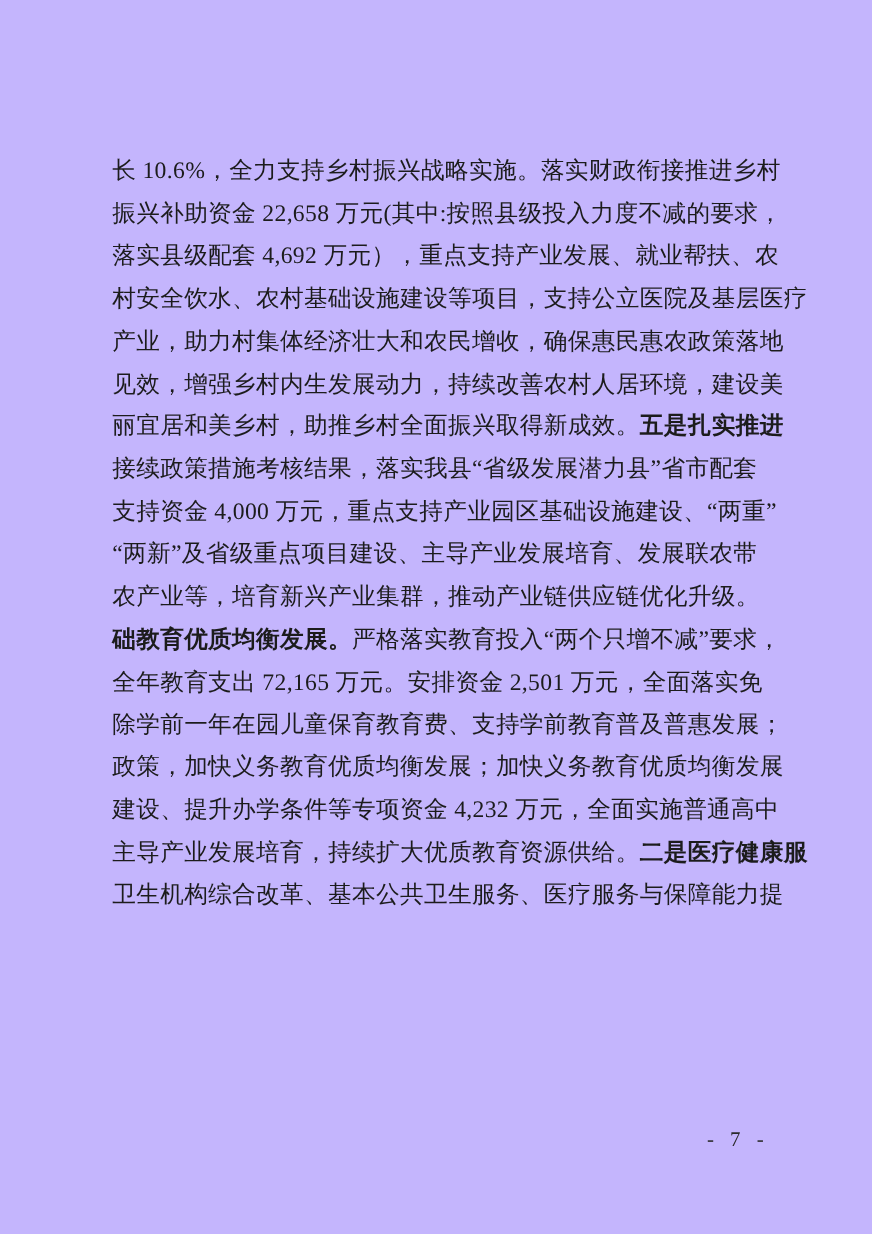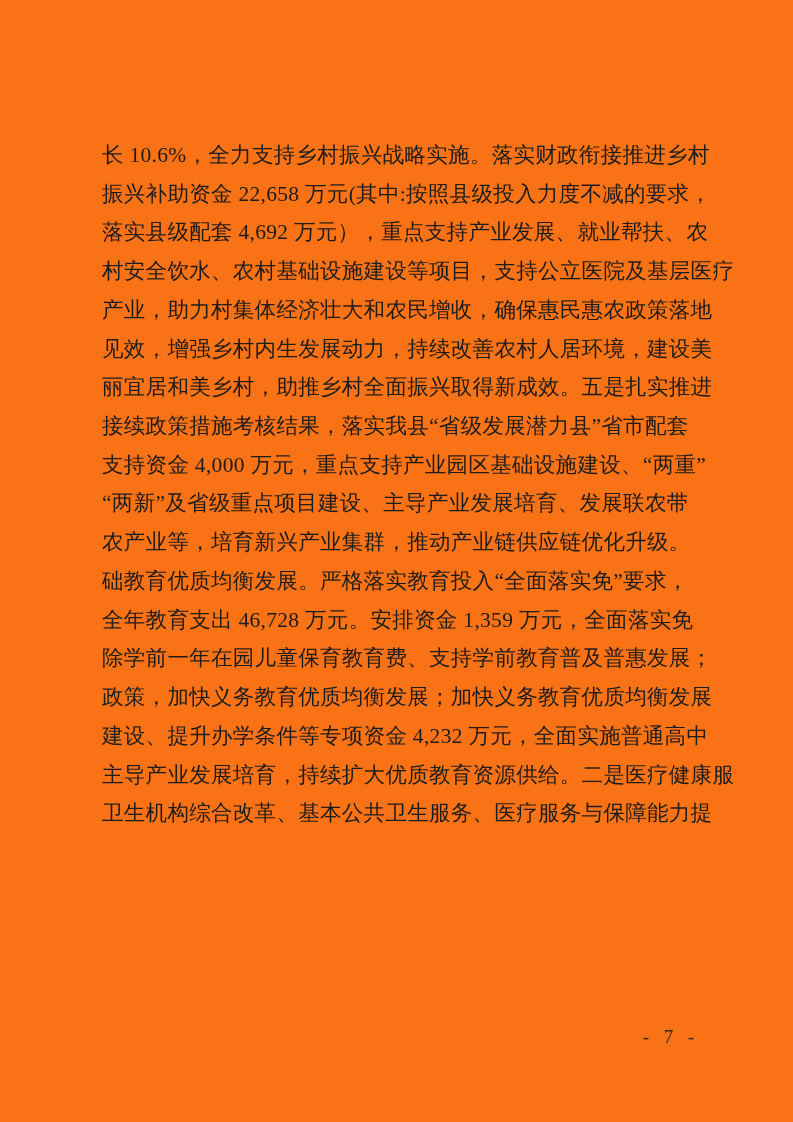--- a/index.html
+++ b/index.html
@@ -4,21 +4,21 @@
 <style>
   html, body {
     margin: 0;
     padding: 0;
     background: #ffffff;
   }
   .page {
     position: relative;
     width: 793px;
     height: 1122px;
-    background: #f97316;
+    background: #c4b5fd;
     overflow: hidden;
     font-family: "Liberation Serif", "DejaVu Serif", serif;
     color: #1c1c1c;
   }
   .doc {
     position: absolute;
     left: 102px;
     top: 136px;
     width: 600px;
   }
@@ -26,21 +26,21 @@
     height: 38.73px;
     line-height: 38.73px;
     font-size: 21.5px;
     white-space: nowrap;
     letter-spacing: 0.3px;
   }
   .line.indent {
     padding-left: 26px;
   }
   .run.bold {
-    font-weight: normal;
+    font-weight: bold;
   }
   .page-number {
     position: absolute;
     left: 606px;
     top: 1024px;
     width: 130px;
     text-align: center;
     font-size: 19px;
     line-height: 26px;
     letter-spacing: 5px;
@@ -56,22 +56,22 @@
       <div class="line"><span class="run">振兴补助资金 22,658 万元(其中:按照县级投入力度不减的要求，</span></div>
       <div class="line"><span class="run">落实县级配套 4,692 万元），重点支持产业发展、就业帮扶、农</span></div>
       <div class="line"><span class="run">村安全饮水、农村基础设施建设等项目，支持公立医院及基层医疗</span></div>
       <div class="line"><span class="run">产业，助力村集体经济壮大和农民增收，确保惠民惠农政策落地</span></div>
       <div class="line"><span class="run">见效，增强乡村内生发展动力，持续改善农村人居环境，建设美</span></div>
       <div class="line"><span class="run">丽宜居和美乡村，助推乡村全面振兴取得新成效。</span><span class="run bold">五是扎实推进</span></div>
       <div class="line"><span class="run">接续政策措施考核结果，落实我县“省级发展潜力县”省市配套</span></div>
       <div class="line"><span class="run">支持资金 4,000 万元，重点支持产业园区基础设施建设、“两重”</span></div>
       <div class="line"><span class="run">“两新”及省级重点项目建设、主导产业发展培育、发展联农带</span></div>
       <div class="line"><span class="run">农产业等，培育新兴产业集群，推动产业链供应链优化升级。</span></div>
-      <div class="line"><span class="run bold">础教育优质均衡发展。</span><span class="run">严格落实教育投入“全面落实免”要求，</span></div>
-      <div class="line"><span class="run">全年教育支出 46,728 万元。安排资金 1,359 万元，全面落实免</span></div>
+      <div class="line"><span class="run bold">础教育优质均衡发展。</span><span class="run">严格落实教育投入“两个只增不减”要求，</span></div>
+      <div class="line"><span class="run">全年教育支出 72,165 万元。安排资金 2,501 万元，全面落实免</span></div>
       <div class="line"><span class="run">除学前一年在园儿童保育教育费、支持学前教育普及普惠发展；</span></div>
       <div class="line"><span class="run">政策，加快义务教育优质均衡发展；加快义务教育优质均衡发展</span></div>
       <div class="line"><span class="run">建设、提升办学条件等专项资金 4,232 万元，全面实施普通高中</span></div>
       <div class="line"><span class="run">主导产业发展培育，持续扩大优质教育资源供给。</span><span class="run bold">二是医疗健康服</span></div>
       <div class="line"><span class="run">卫生机构综合改革、基本公共卫生服务、医疗服务与保障能力提</span></div>
     </div>
   <div class="page-number">- 7 -</div>
 </div>
 
 </body></html>

